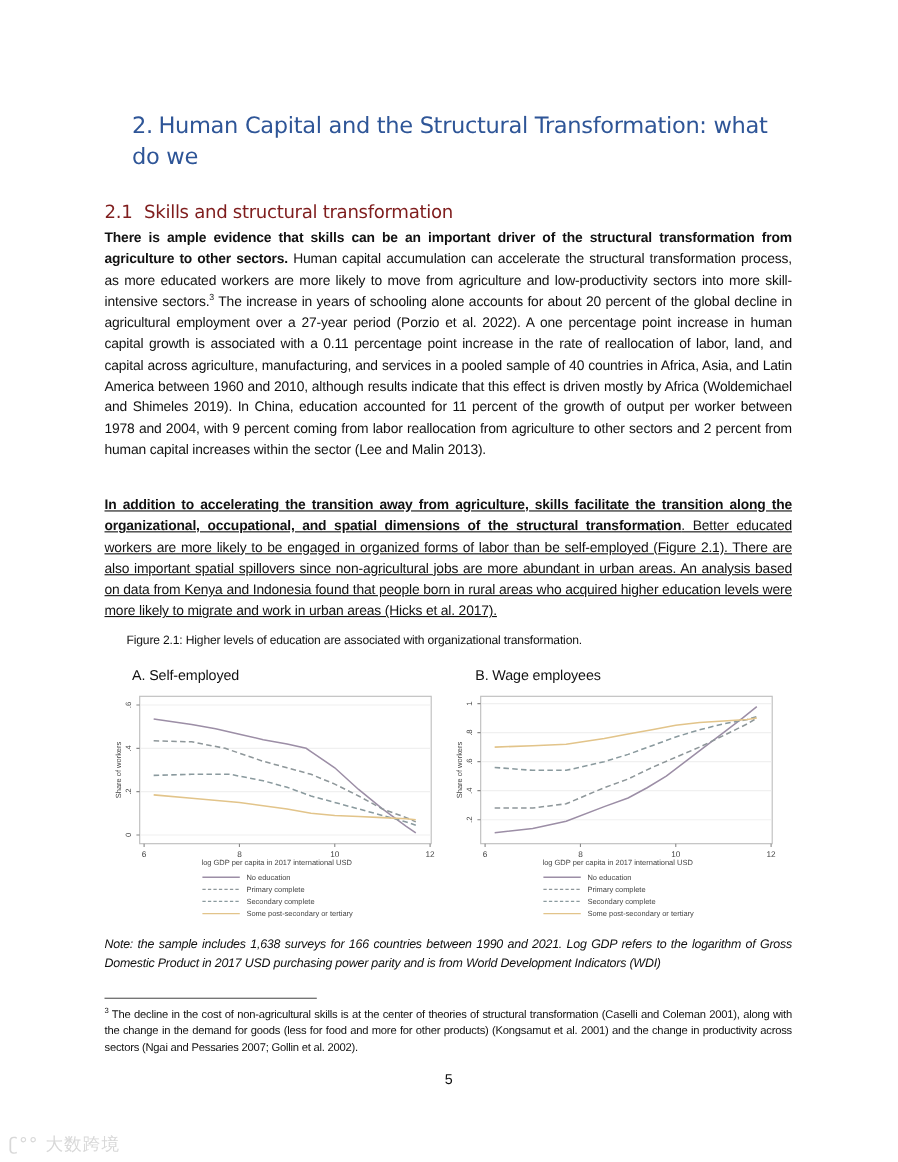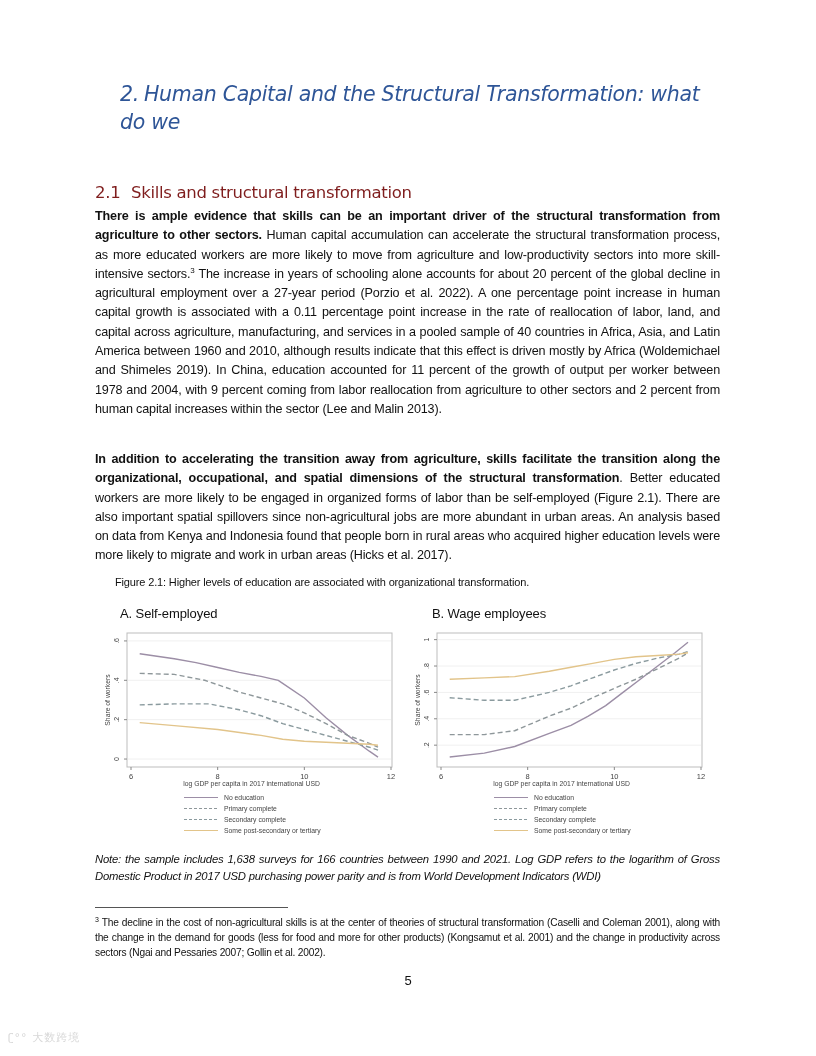--- a/index.html
+++ b/index.html
@@ -1,46 +1,46 @@
 <!DOCTYPE html>
 <html><head>
 <meta charset="utf-8">
 <style>
   html, body { margin: 0; padding: 0; }
   body { width: 816px; height: 1056px; background: #ffffff; position: relative; overflow: hidden;
          font-family: "Liberation Sans", sans-serif; color: #111; }
-  .h1 { position: absolute; left: 120px; top: 80px; width: 600px; font-size: 20.5px; line-height: 28px;
-        color: #2e5597; font-family: "DejaVu Sans", sans-serif; font-weight: normal; letter-spacing: -0.3px; font-style: italic; }
+  .h1 { position: absolute; left: 120px; top: 100px; width: 600px; font-size: 20.5px; line-height: 28px;
+        color: #2e5597; font-family: "DejaVu Sans", sans-serif; font-weight: normal; letter-spacing: -0.3px; }
   .h1 .num { display: inline-block; width: 24px; }
   .h1 .cont { padding-left: 24px; }
   .h2 { position: absolute; left: 95px; top: 183px; font-size: 16.5px; color: #7f1d1d;
         font-family: "DejaVu Sans", sans-serif; letter-spacing: -0.3px; }
   .h2 .num { display: inline-block; width: 36px; }
   .para { position: absolute; left: 95px; width: 625px; font-size: 12.6px; line-height: 19.3px;
           text-align: justify; letter-spacing: -0.15px; }
   .para b { font-weight: bold; }
   .p1 { top: 207px; }
-  .p2 { top: 450px; }
+  .p2 { top: 450px; text-decoration: underline; }
   sup { font-size: 8px; line-height: 0; vertical-align: super; }
   .caption { position: absolute; left: 95px; top: 576px; font-size: 11px; letter-spacing: -0.15px; margin-left: 20px; }
   .panel-title { position: absolute; top: 606px; font-size: 13px; letter-spacing: -0.1px; }
   .pa-title { left: 120px; }
   .pb-title { left: 432px; }
   .chart { position: absolute; top: 628px; }
   .chart-a { left: 100px; }
   .chart-b { left: 410px; }
   .chart svg text { font-family: "Liberation Sans", sans-serif; fill: #444; }
   .note { position: absolute; left: 95px; top: 851px; width: 625px; font-size: 11.3px; line-height: 16.5px;
           text-align: justify; letter-spacing: -0.2px; font-style: italic; }
   .fn-rule { position: absolute; left: 95px; top: 907px; width: 193px; height: 1px; background: #555; }
   .footnote { position: absolute; left: 95px; top: 915px; width: 625px; font-size: 10.2px; line-height: 15px;
               text-align: justify; letter-spacing: -0.2px; }
   .footnote sup { font-size: 7px; }
   .page-num { position: absolute; left: 0; width: 816px; top: 973px; text-align: center; font-size: 13px; }
-  .watermark { position: absolute; left: 8px; top: 1030px; font-size: 11px; color: #d8d8d8;
+  .watermark { position: absolute; left: 8px; top: 1030px; font-size: 16px; color: #d8d8d8;
                font-family: "DejaVu Sans", sans-serif; letter-spacing: 1px; }
 </style>
 </head>
 <body>
 
 <div class="h1">
   <div><span class="num">2.</span><span>Human Capital and the Structural Transformation: what do we</span></div>
 </div>
 
 <div class="h2">

